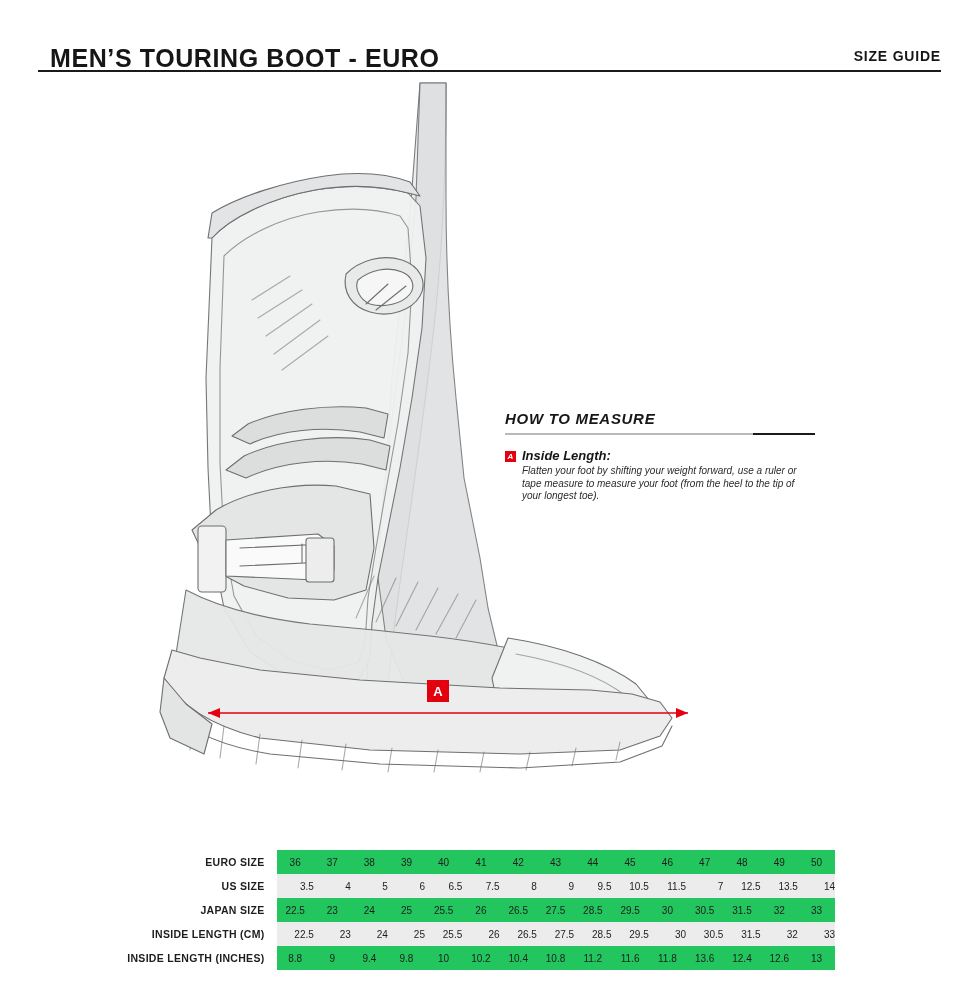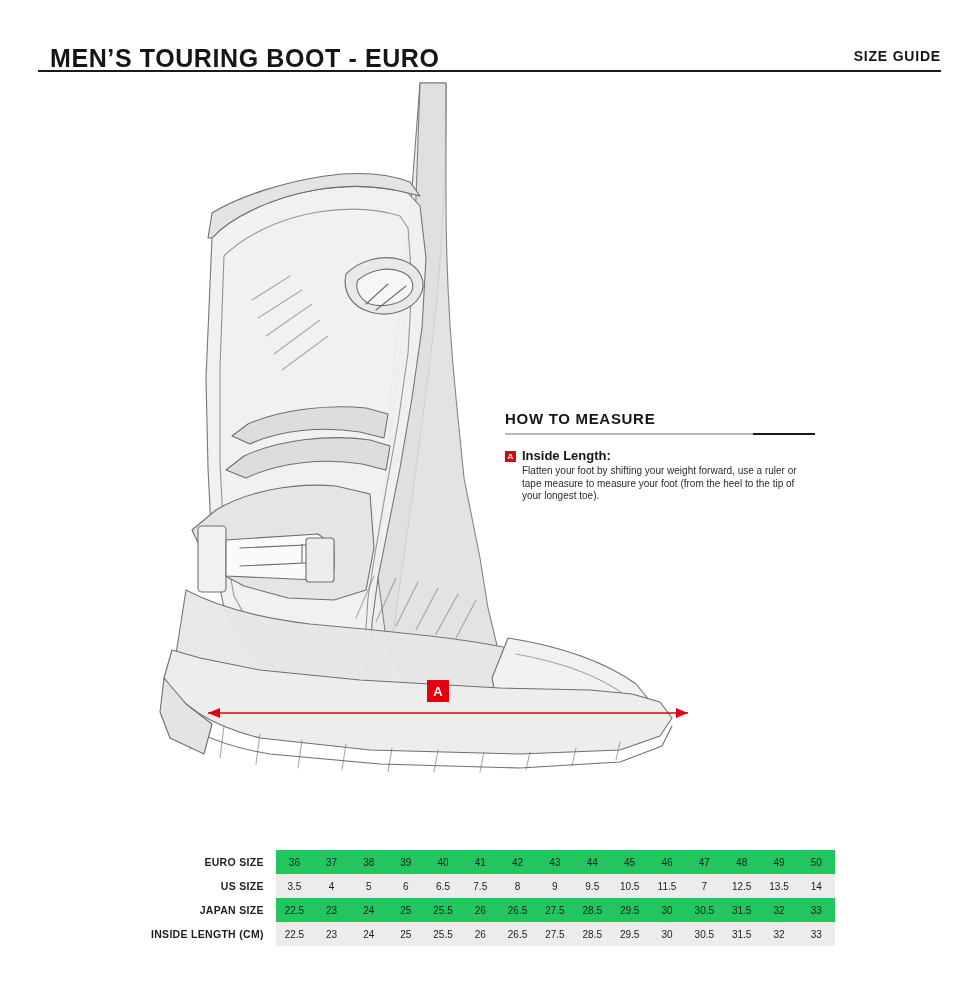--- a/index.html
+++ b/index.html
@@ -65,20 +65,21 @@
   .illustration svg {
     display: block;
   }
 
   
   .howto {
     position: absolute;
     left: 505px;
     top: 410px;
     width: 310px;
+    font-style: italic;
   }
   .howto-title {
     font-size: 15px;
     font-weight: bold;
     letter-spacing: 0.7px;
     color: #161616;
     margin: 0 0 6px 0;
   }
   .howto-rule {
     position: relative;
@@ -146,21 +147,21 @@
   .size-table td.rowhead {
     text-align: right;
     padding-right: 12px;
     font-weight: bold;
     font-size: 10.5px;
     letter-spacing: 0.3px;
     width: 150px;
     background: #ffffff;
   }
   .size-table tr.odd td.cell { background: #22c55e; }
-  .size-table tr.even td.cell { background: #ececec; }
+  .size-table tr.even td.cell { background: #ececec; text-align: right; }
   .size-table td.cell { width: 38px; }
 </style>
 </head>
 <body>
 
 <div class="header">
   <div class="header-title">MEN’S TOURING BOOT - EURO</div>
   <div class="header-right">SIZE GUIDE</div>
   <div class="header-rule"></div>
 </div>
@@ -329,14 +330,32 @@
       <td class="cell">26.5</td>
       <td class="cell">27.5</td>
       <td class="cell">28.5</td>
       <td class="cell">29.5</td>
       <td class="cell">30</td>
       <td class="cell">30.5</td>
       <td class="cell">31.5</td>
       <td class="cell">32</td>
       <td class="cell">33</td>
     </tr>
+    <tr class="odd">
+      <td class="rowhead">INSIDE LENGTH (INCHES)</td>
+      <td class="cell">8.8</td>
+      <td class="cell">9</td>
+      <td class="cell">9.4</td>
+      <td class="cell">9.8</td>
+      <td class="cell">10</td>
+      <td class="cell">10.2</td>
+      <td class="cell">10.4</td>
+      <td class="cell">10.8</td>
+      <td class="cell">11.2</td>
+      <td class="cell">11.6</td>
+      <td class="cell">11.8</td>
+      <td class="cell">13.6</td>
+      <td class="cell">12.4</td>
+      <td class="cell">12.6</td>
+      <td class="cell">13</td>
+    </tr>
   </tbody>
 </table>
 
 </body></html>

